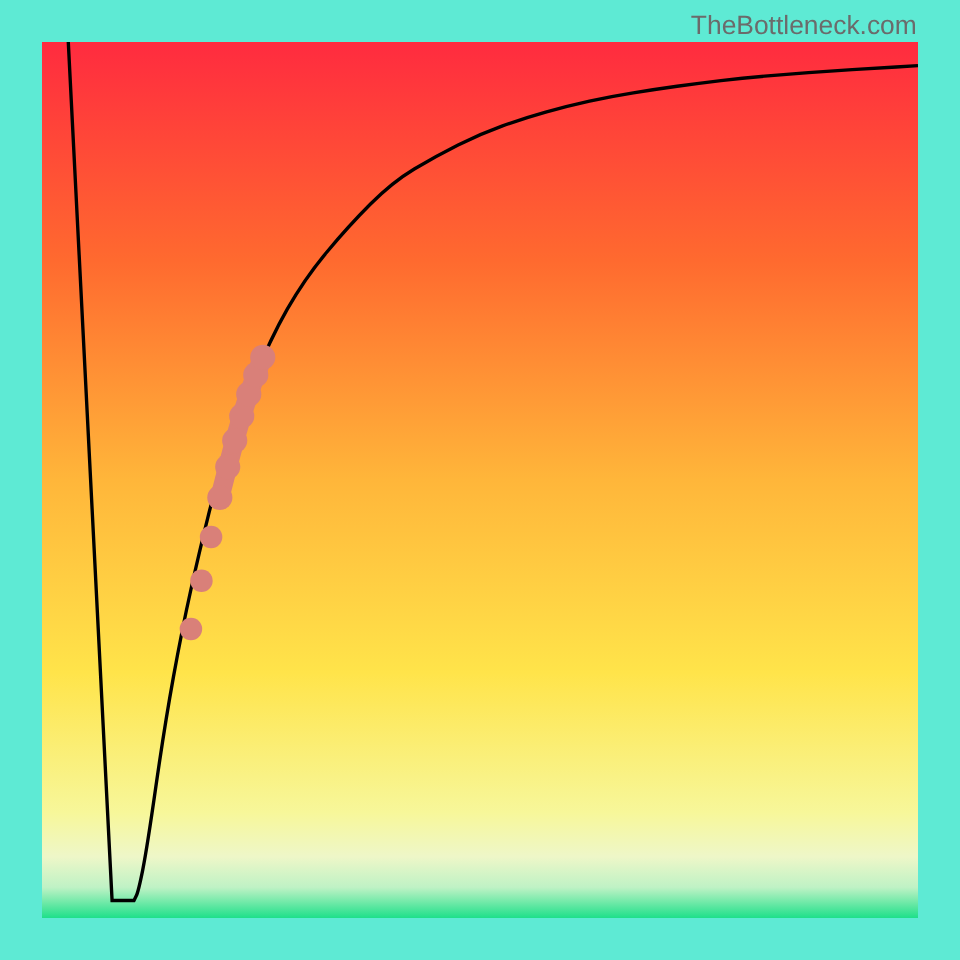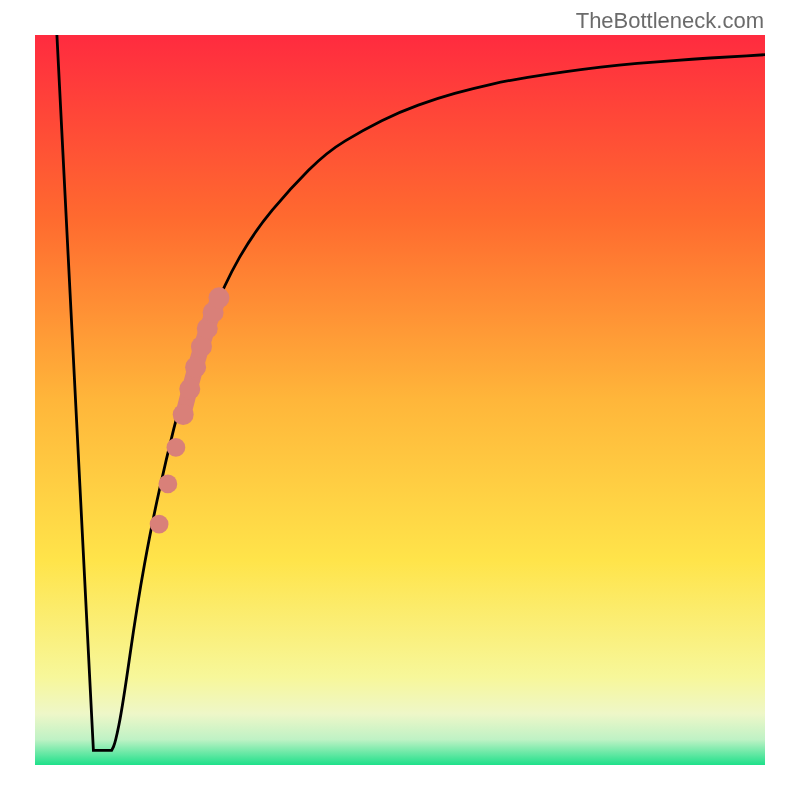--- a/index.html
+++ b/index.html
@@ -8,21 +8,21 @@
     background: #000;
     width: 800px;
     height: 800px;
     overflow: hidden;
     font-family: Arial, Helvetica, sans-serif;
   }
   .chart-container {
     position: relative;
     width: 800px;
     height: 800px;
-    background: #ffffff;
+    background: #5eead4;
   }
   .plot-area {
     position: absolute;
     left: 35px;
     top: 35px;
     width: 730px;
     height: 730px;
     overflow: hidden;
   }
   .gradient-bg {

